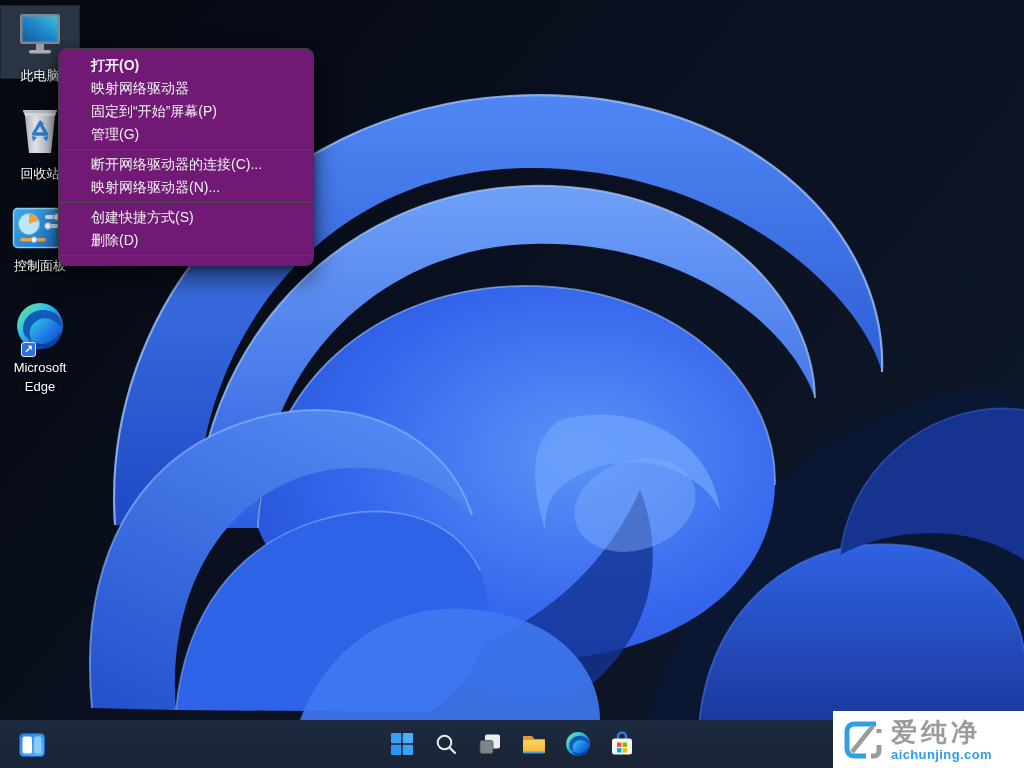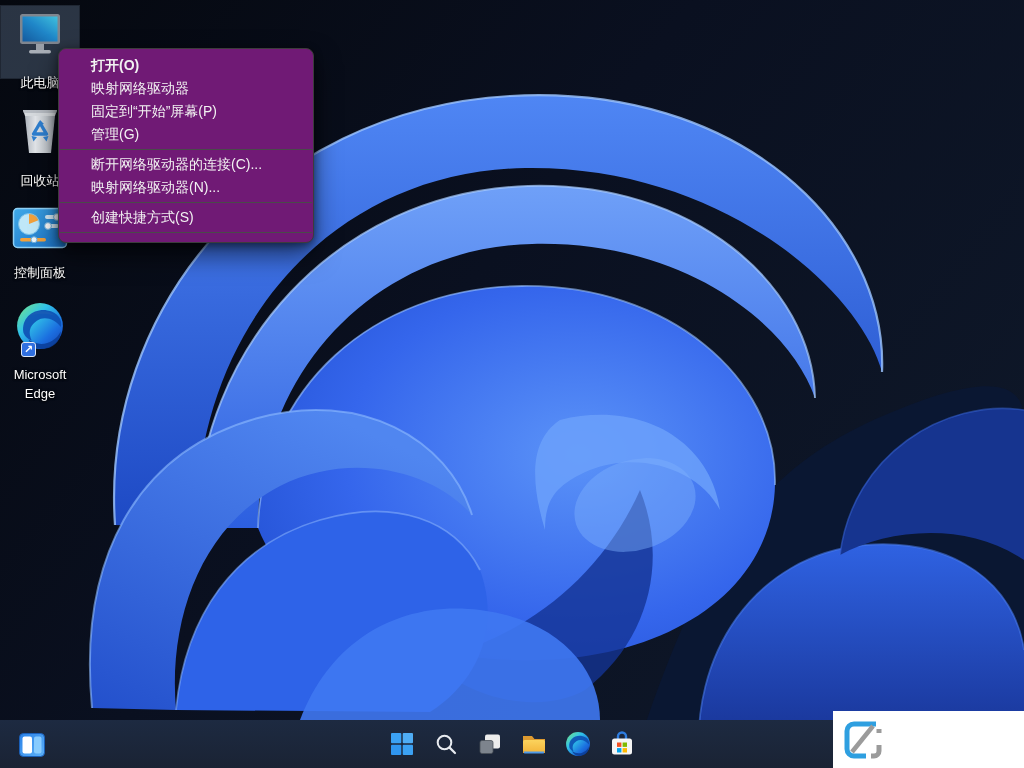--- a/index.html
+++ b/index.html
@@ -13,21 +13,21 @@
   .wallpaper { position:absolute; inset:0; z-index:0; }
 
   
   .icon-cell {
     position:absolute; left:1px; width:78px;
     display:flex; flex-direction:column; align-items:center;
     z-index:10; cursor:default;
   }
   .icon-cell .glyph { margin-top:5px; }
   .icon-label {
-    margin-top:10px; color:#fff; font-size:13px; line-height:19px;
+    margin-top:3px; color:#fff; font-size:13px; line-height:19px;
     text-align:center; text-shadow:0 1px 2px rgba(0,0,0,.95), 0 0 3px rgba(0,0,0,.7);
     max-width:76px;
   }
   .cell-pc   { top:6px;  height:72px; background:rgba(130,155,190,.30); outline:1px solid rgba(150,175,210,.18); }
   .cell-rec  { top:100px; }
   .cell-cp   { top:202px; }
   .cell-edge { top:296px; }
 
   
   .shortcut-overlay {
@@ -237,20 +237,21 @@
 <div class="context-menu">
   <div class="menu-item bold">打开(O)</div>
   <div class="menu-item">映射网络驱动器</div>
   <div class="menu-item">固定到“开始”屏幕(P)</div>
   <div class="menu-item">管理(G)</div>
   <div class="menu-sep"></div>
   <div class="menu-item">断开网络驱动器的连接(C)...</div>
   <div class="menu-item">映射网络驱动器(N)...</div>
   <div class="menu-sep"></div>
   <div class="menu-item">创建快捷方式(S)</div>
+  <div class="menu-item">删除(D)</div>
   <div class="menu-sep"></div>
 </div>
 
 <div class="taskbar">
   <div class="tb-left">
     <div class="tb-btn">
       <svg width="26" height="24" viewBox="0 0 26 24">
         <defs>
             <linearGradient id="wgG" x1="0" y1="0" x2="1" y2="1">
           <stop offset="0" stop-color="#2b82e8"></stop>
@@ -324,13 +325,17 @@
     </div>
   </div>
 </div>
 
 <div class="watermark">
   <svg width="42" height="42" viewBox="0 0 42 42">
     <path d="M34,5 L12,5 A7,7 0 0 0 5,12 L5,30 A7,7 0 0 0 12,37 L24,37" fill="none" stroke="#2e9fe0" stroke-width="5" stroke-linecap="butt"></path>
     <path d="M37,10 L37,14 M37,26 L37,32 A5,5 0 0 1 32,37 L29,37" fill="none" stroke="#9b9b9b" stroke-width="5"></path>
     <line x1="10" y1="33" x2="31" y2="7" stroke="#9b9b9b" stroke-width="4.5"></line>
   </svg>
+  <div class="wm-text">
+    <span class="wm-title">爱纯净</span>
+    <span class="wm-site">aichunjing.com</span>
+  </div>
 </div>
 
 </body></html>

